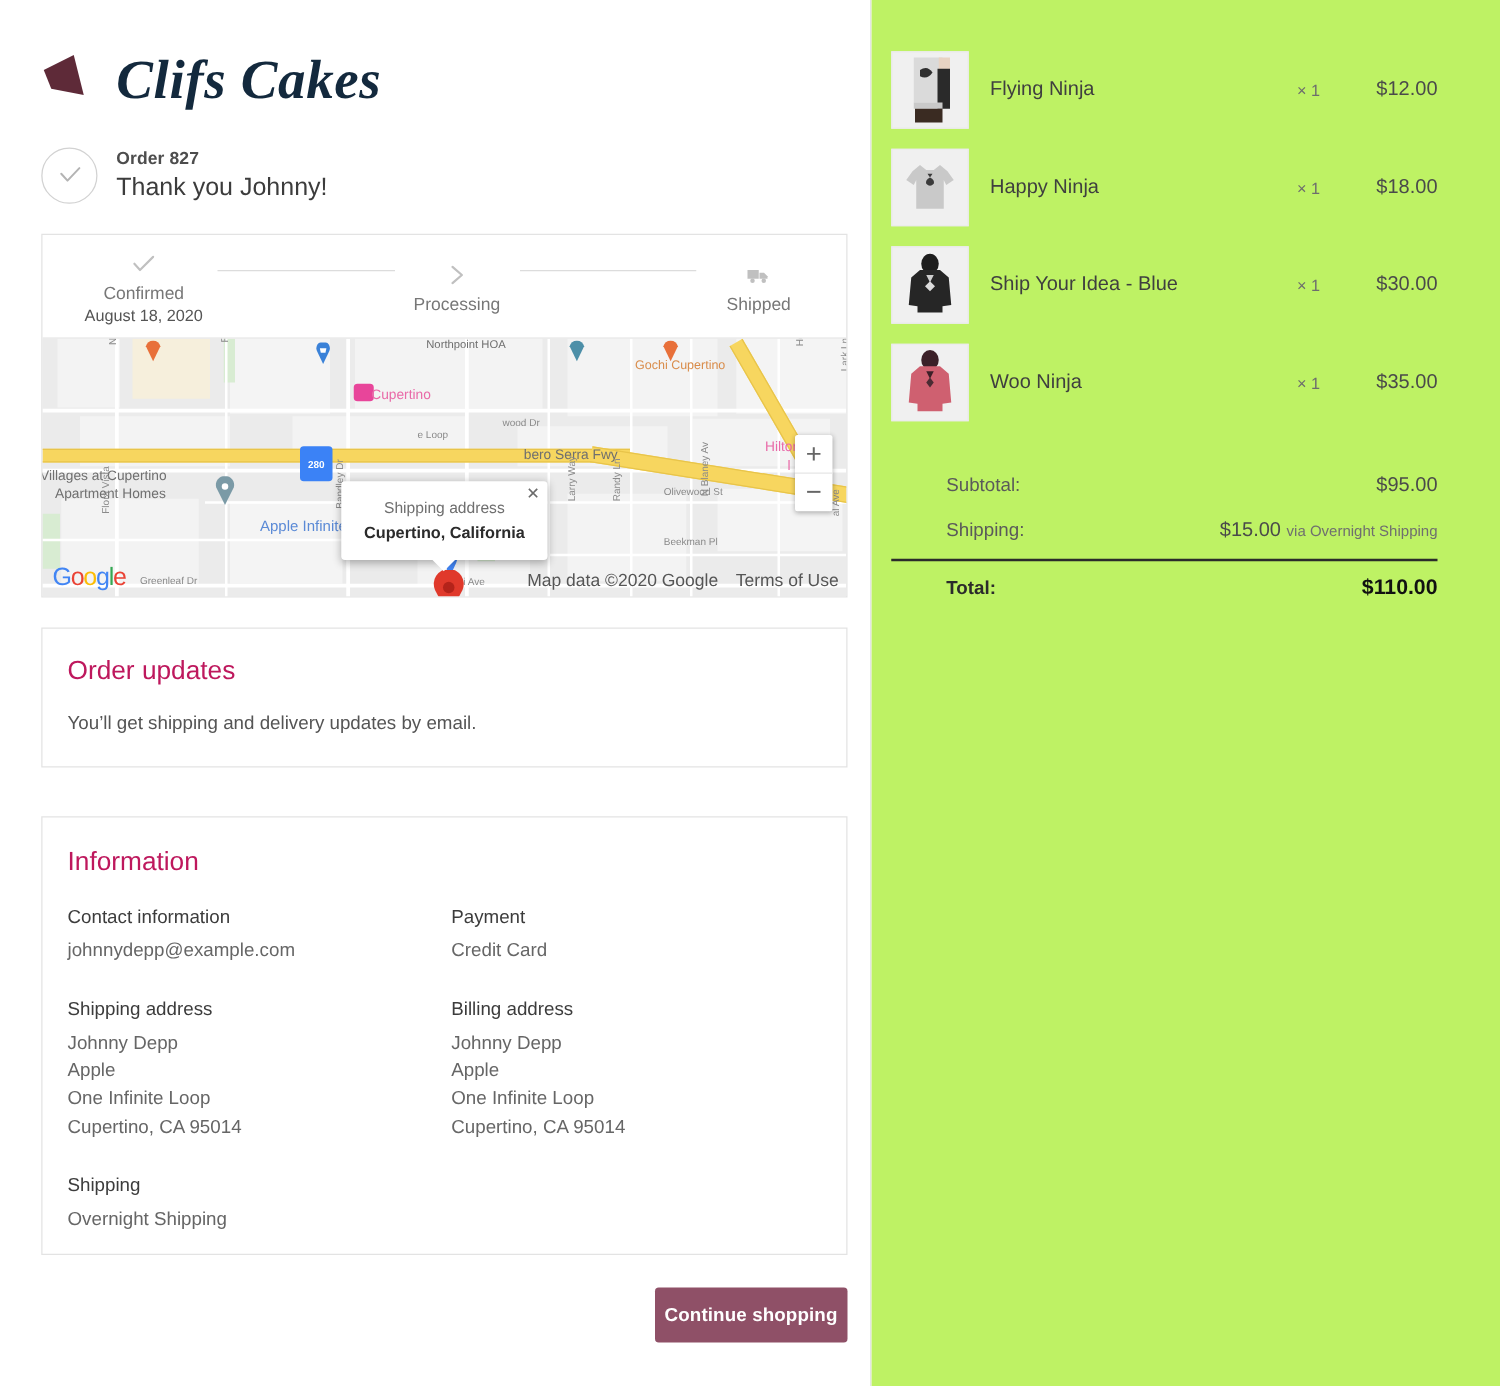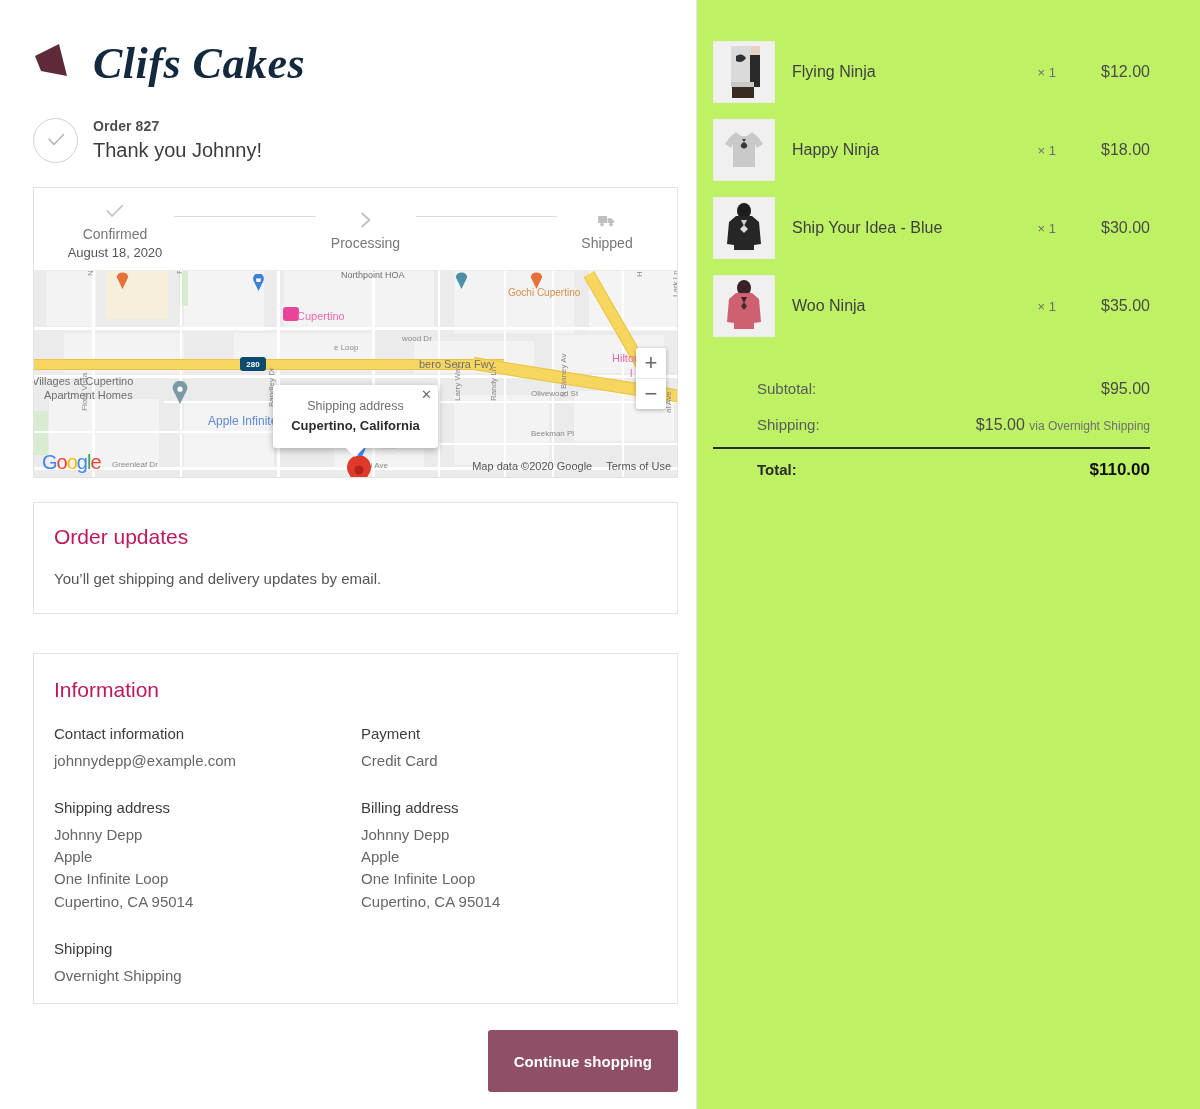--- a/index.html
+++ b/index.html
@@ -94,21 +94,21 @@
     white-space: nowrap; font-family: "Liberation Sans", sans-serif;
   }
   .map-label.v { transform: rotate(-90deg); transform-origin: left top; }
   .map-label.orange { color: #d98c4a; font-size: 10px; }
   .map-label.pink { color: #e96aa8; font-size: 11px; }
   .map-label.blue { color: #5b8ad6; font-size: 10px; }
   .map-label.grey2 { color: #6f6f6f; font-size: 9px; }
 
   .poi { position: absolute; width: 13px; height: 18px; }
   .shield {
-    position: absolute; width: 26px; height: 14px; background: #0c4a6e;
+    position: absolute; width: 26px; height: 28px; background: #3b82f6;
     border-radius: 3px; color:#fff; font-size: 8px; font-weight: bold;
     display:flex; align-items:center; justify-content:center;
   }
 
   
   .bubble {
     position: absolute; left: 239px; top: 114px;
     width: 165px; background: #fff; border-radius: 3px;
     box-shadow: 0 2px 7px rgba(0,0,0,.3);
     padding: 12px 10px 12px 10px; text-align: center;
@@ -141,21 +141,21 @@
 
   .gmaps-logo {
     position: absolute; left: 8px; bottom: 5px; z-index: 9;
     font-family: "Liberation Sans", sans-serif; font-size: 20px;
     font-weight: normal; letter-spacing: -1px; line-height:1;
   }
   .gm-b { color:#4285F4 } .gm-r { color:#EA4335 } .gm-y { color:#FBBC05 }
   .gm-g { color:#34A853 }
   .map-foot {
     position: absolute; right: 6px; bottom: 5px; z-index: 9;
-    font-size: 11px; color: #555; display:flex; gap: 14px; text-align: center;
+    font-size: 14px; color: #555; display:flex; gap: 14px; text-align: center;
   }
   .map-foot span { white-space: nowrap; }
 
   
   .sec-card { width: 645px; margin-top: 24px; padding: 20px 20px 24px 20px; }
   .sec-title {
     font-size: 21px; color: #be185d; font-weight: normal;
     line-height: 1.3; margin: 0 0 0 0;
   }
   .sec-sub { font-size: 15px; color: #555555; margin-top: 17px; line-height: 1.4; }
@@ -173,21 +173,21 @@
   }
   .info-blk { margin-bottom: 27px; }
   .info-blk.last { margin-bottom: 0; }
 
   
   .btn-row { width: 645px; display:flex; justify-content:flex-end; margin-top: 26px; }
   .btn-continue {
     background: #8f5067; color: #ffffff;
     font-size: 15px; font-weight: bold;
     border: none; border-radius: 3px;
-    padding: 0 26px; height: 62px;
+    padding: 0 8px; height: 44px;
     cursor: pointer; letter-spacing: .1px;
   }
 
   
   .right-col {
     width: 503px; height: 1109px;
     background: #bef264; padding: 33px 50px 0 16px;
   }
   .items { width: 437px; }
   .item-row { display: flex; align-items: center; height: 78px; }

